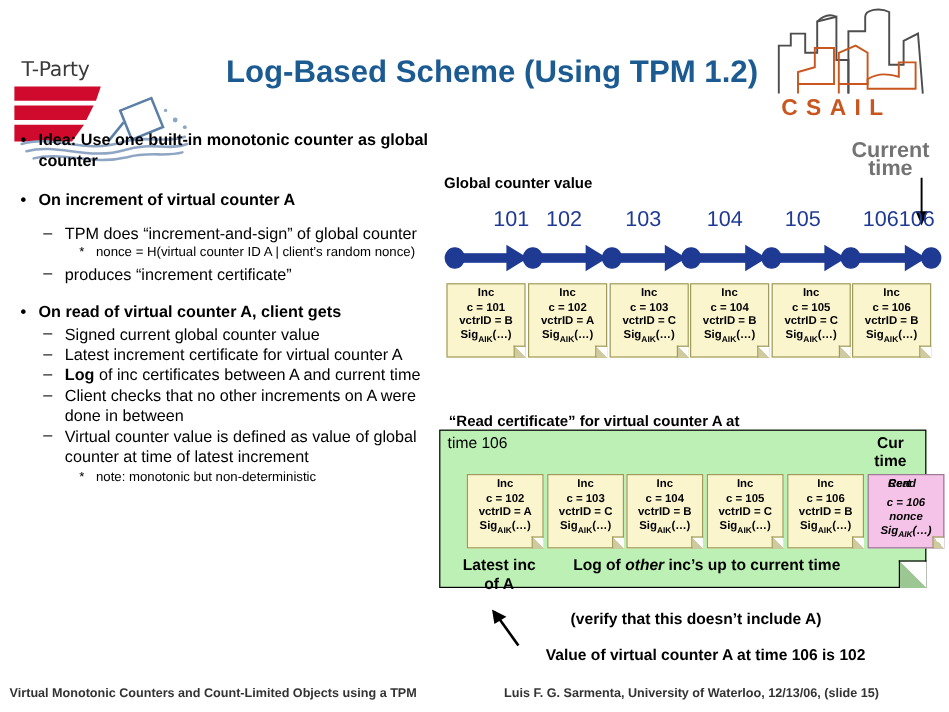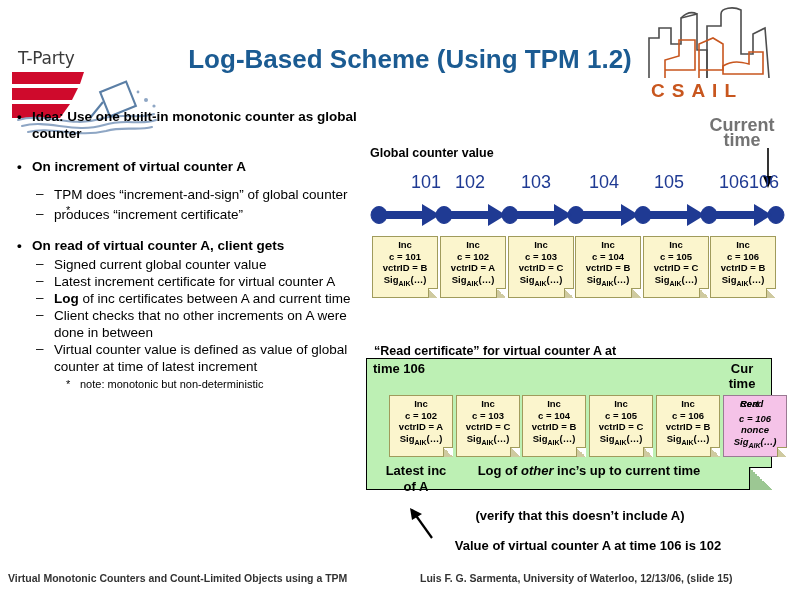--- a/index.html
+++ b/index.html
@@ -71,21 +71,21 @@
   .card sub{font-size:7px;}
   .ovl{position:relative;display:inline-block;}
   .ovl span{position:absolute;left:0;top:0;white-space:nowrap;}
 
   
   #readcert-title{left:374px;top:344px;font-size:12.5px;font-weight:bold;color:#000;}
   #greenbox{
     left:366px;top:358px;width:406px;height:132px;
     background:#bdf0b4;border:1px solid #000;box-sizing:border-box;
   }
-  #gb-time{position:absolute;left:6px;top:2px;font-size:13px;font-weight:bold;color:#000;}
+  #gb-time{position:absolute;left:6px;top:2px;font-size:13px;font-weight:normal;color:#000;}
   #gb-curtime{position:absolute;right:6px;top:2px;width:46px;text-align:center;
     font-size:13px;font-weight:bold;color:#000;line-height:15px;}
   #gb-fold{
     position:absolute;right:-1px;bottom:-1px;width:22px;height:22px;
     background:linear-gradient(225deg,#ffffff 50%, #9cc793 50%);
     border-left:1px solid #000;border-top:1px solid #000;
   }
   .gb-cap{position:absolute;font-size:13px;font-weight:bold;color:#000;text-align:center;line-height:16px;}
 
   
@@ -157,20 +157,21 @@
 
   <div class="sp-s"></div>
 
   <div class="b2">
     <span class="dash">–</span>
     <span>TPM does “increment-and-sign” of global counter</span>
   </div>
 
   <div class="b3">
     <span class="star">*</span>
+    <span>nonce = H(virtual counter ID A | client’s random nonce)</span>
   </div>
 
   <div class="b2" style="margin-top:3px;">
     <span class="dash">–</span>
     <span>produces “increment certificate”</span>
   </div>
 
   <div class="sp"></div>
 
   <div class="b1">

